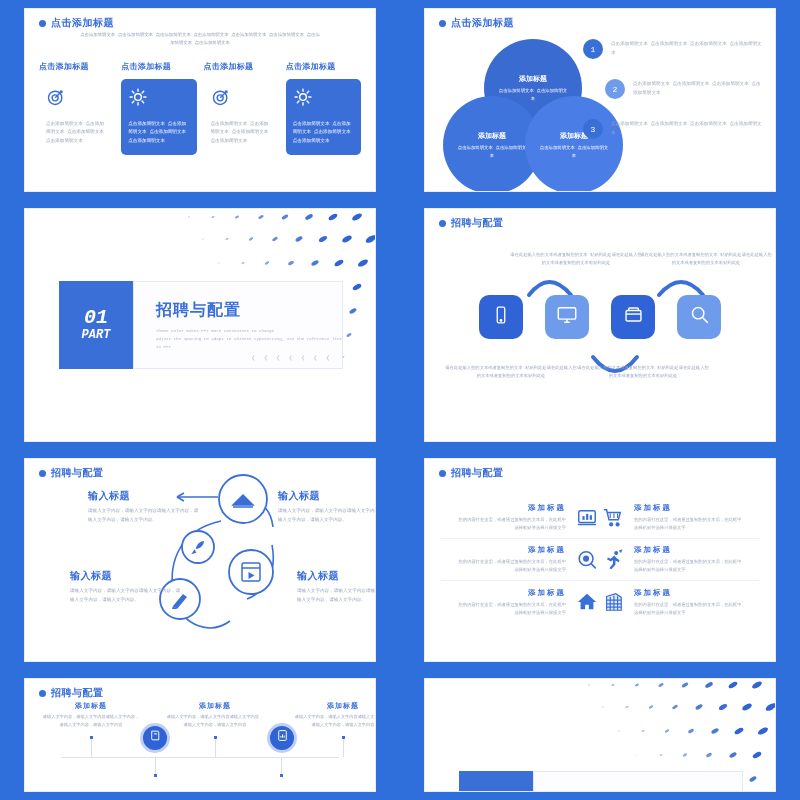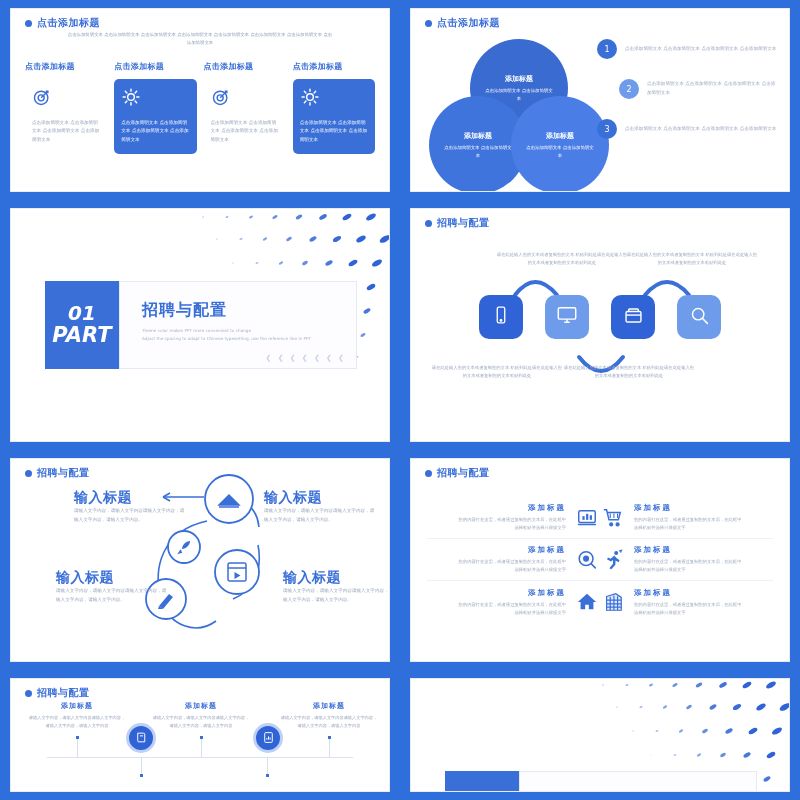--- a/index.html
+++ b/index.html
@@ -9,21 +9,21 @@
     font-family:"DejaVu Sans","Liberation Sans",sans-serif;
     overflow:hidden;
   }
   .grid{
     width:800px;height:800px;
     display:grid;
     grid-template-columns:400px 400px;
     grid-template-rows:200px 250px 220px 130px;
     background:#2f6fdc;
   }
-  .cell{ position:relative; padding:8px 10px; }
+  .cell{ position:relative; padding:8px 24px;font-family:Liberation Mono, monospace; }
   .slide{
     position:relative;
     width:100%;height:100%;
     background:#ffffff;
     overflow:hidden;
     border:1px solid #e7edf7;
   }
   
   .shead{ position:absolute; top:7px; left:14px; display:flex; align-items:center; gap:5px; z-index:6;}
   .shead .dot{ width:7px;height:7px;border-radius:50%;background:#3a6fd8; display:block;}
@@ -56,40 +56,40 @@
          display:flex;align-items:center;justify-content:center;font-size:8px;flex:0 0 auto;}
   .vnum.light{ background:#6e9bea;}
   .vtxt{ font-size:4.6px; line-height:1.9; color:#9aa6bc;}
 
   
   .sec-dots{ position:absolute; right:0; top:0; width:230px;height:155px; overflow:hidden;}
   .sec-num{ position:absolute; left:34px; top:72px; width:74px; height:88px; background:#3a6fd8;
             display:flex; flex-direction:column; align-items:center; justify-content:center;
             color:#fff; font-style:italic; font-weight:bold; z-index:3;}
   .sec-num .n{ font-size:20px; line-height:1.1;}
-  .sec-num .p{ font-size:21px; line-height:1.1;}
+  .sec-num .p{ font-size:12px; line-height:1.1;}
   .sec-card{ position:absolute; left:108px; top:72px; right:32px; height:88px;
              background:#fdfdff; border:1px solid #e3e9f5; z-index:2; padding:18px 0 0 22px;}
   .sec-title{ font-size:16px; font-weight:bold; color:#3a6fd8; letter-spacing:1px; margin-bottom:6px;}
   .sec-sub{ font-size:4.2px; line-height:1.95; color:#a8b3c8;}
   .sec-arrows{ position:absolute; right:10px; bottom:6px; font-size:7px; color:#c6d2e6; letter-spacing:2px;}
   .sec-num.small{ top:92px; }
   .sec-card.small{ top:92px; }
 
   
   .tiles{ position:absolute; left:0; right:0; top:86px; display:flex; justify-content:center; gap:22px;}
   .tile{ width:44px;height:44px;border-radius:10px; display:flex;align-items:center;justify-content:center;}
   .tile.dark{ background:#2f63d6;}
   .tile.light{ background:#6e9bea;}
   .tcap{ position:absolute; width:132px; font-size:4.3px; line-height:1.95; color:#9aa6bc; text-align:center;}
   .arcs{ position:absolute; inset:0; pointer-events:none;}
 
   
   .flowwrap{ position:absolute; inset:0;}
-  .fl-t{ position:absolute; font-size:14px; font-weight:bold; color:#3a6fd8; letter-spacing:.5px;}
+  .fl-t{ position:absolute; font-size:10px; font-weight:bold; color:#3a6fd8; letter-spacing:.5px;}
   .fl-b{ position:absolute; font-size:4.6px; line-height:1.95; color:#98a4ba; width:112px;}
 
   
   .rows6{ position:absolute; left:16px; right:16px; top:38px;}
   .r6{ display:flex; align-items:center; height:42px; border-bottom:1px solid #eef1f7;}
   .r6:last-child{ border-bottom:none;}
   .r6 .half{ flex:1; display:flex; align-items:center; gap:8px;}
   .r6 .half.L{ justify-content:flex-end; text-align:right;}
   .r6 .half.R{ justify-content:flex-start; text-align:left;}
   .r6 .t{ font-size:7.5px; font-weight:bold; color:#3a6fd8; margin-bottom:3px; letter-spacing:2px;}

